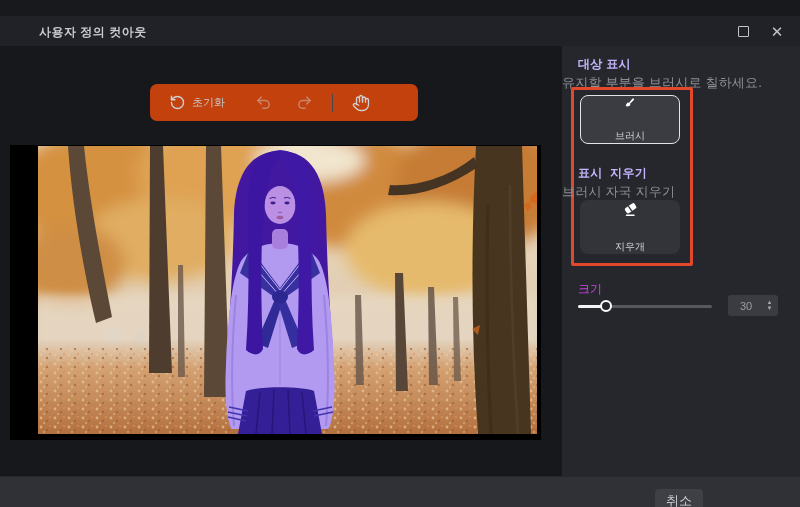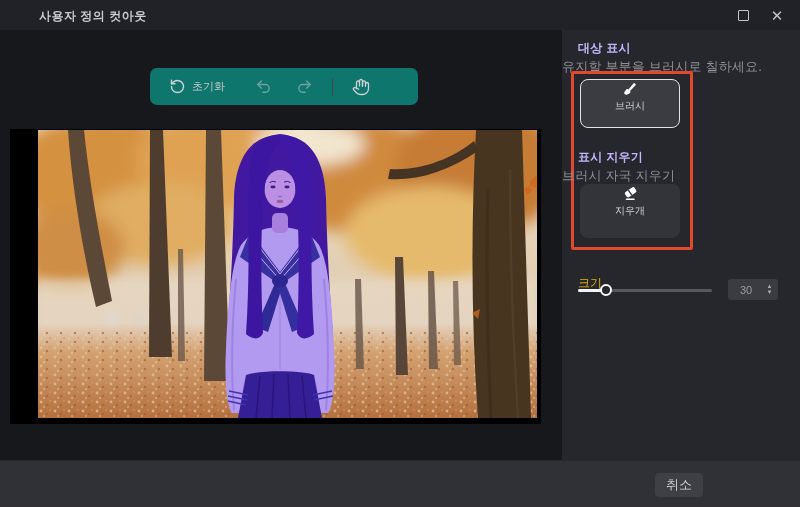--- a/index.html
+++ b/index.html
@@ -2,34 +2,34 @@
 <html><head>
 <meta charset="utf-8">
 <style>
   * { margin:0; padding:0; box-sizing:border-box; }
   html,body { width:800px; height:507px; }
   body {
     font-family:"Liberation Sans","DejaVu Sans",sans-serif;
     background:#17191d; overflow:hidden; position:relative;
     -webkit-font-smoothing:antialiased;
   }
-  .window { position:absolute; inset:0; outline:1px solid #44464b; outline-offset:-1px; }
+  .window { position:absolute; inset:0; outline:1px solid #44464b; outline-offset:-1px;margin-top:16px; }
 
   
   .titlebar { position:absolute; left:0; top:0; width:800px; height:30px; background:#202227; }
   .title { position:absolute; left:39px; top:8px; font-size:12px; font-weight:bold; color:#c9cbce; letter-spacing:.5px; }
   .winbtn { position:absolute; top:0; width:34px; height:30px; display:flex; align-items:center; justify-content:center; color:#c3c5c8; cursor:default; }
   .btn-max { right:40px; }
   .btn-close { right:6px; font-size:15px; line-height:1; }
   .max-glyph { width:11px; height:11px; border:1.5px solid #c3c5c8; border-radius:1px; }
 
   
   .canvas-area { position:absolute; left:0; top:30px; width:562px; height:430px; background:#16181c; }
 
-  .toolbar { position:absolute; left:150px; top:38px; width:268px; height:37px; background:#0f766e; border-radius:7px;
+  .toolbar { position:absolute; left:150px; top:38px; width:268px; height:37px; background:#c2410c; border-radius:7px;
              display:flex; align-items:center; padding:0 14px; gap:6px; }
   .tool { display:flex; align-items:center; gap:6px; color:#c6c8cb; font-size:11px; padding:4px 5px; border-radius:4px; }
   .tool svg { display:block; }
   .tool.disabled { opacity:.48; }
   .tb-divider { width:1px; height:18px; background:#45474c; margin:0 8px; }
 
   .photo-frame { position:absolute; left:10px; top:99px; width:531px; height:295px; background:#000; }
   .photo-frame svg { display:block; }
 
   .auto-detect-wrap { position:absolute; left:238px; top:395px; width:87px; height:38px; }
@@ -37,30 +37,30 @@
   .auto-annot { left:0; top:0; width:87px; height:38px; }
   .auto-detect-btn { position:absolute; left:10px; top:8px; width:66px; height:22px; background:transparent;
       border:1px solid #7e57e0; border-radius:11px; color:#a585f2; font-size:10px; letter-spacing:1px;
       display:flex; align-items:center; justify-content:center; }
 
   
   .panel { position:absolute; left:562px; top:30px; width:238px; height:430px; background:#25272c; }
   .p-head { position:absolute; left:16px; font-size:12px; font-weight:bold; color:#c4b5fd; letter-spacing:.3px; }
   .p-sub  { position:absolute; left:0; font-size:13px; color:#8e9094; letter-spacing:.2px; }
   .head-target { top:10px; }  .sub-target { top:28px; }
-  .head-erase  { top:119px; } .sub-erase  { top:137px; }
+  .head-erase  { top:119px;font-family:Liberation Mono, monospace; } .sub-erase  { top:137px; }
 
   .panel-annot { left:9px; top:41px; width:122px; height:179px; }
 
   .tool-card { position:absolute; left:18px; width:100px; border-radius:8px; background:#323439;
-      display:flex; flex-direction:column; align-items:center; justify-content:flex-start; gap:1px; color:#d2d4d7; font-size:10px; }
+      display:flex; flex-direction:column; align-items:center; justify-content:space-between; gap:20px; color:#d2d4d7; font-size:10px; }
   .card-brush { top:49px; height:49px; background:#3a3c42; border:1.5px solid #e2e4e7; }
   .card-eraser { top:154px; height:54px; }
 
-  .size-label { position:absolute; left:16px; top:245px; font-size:12px; color:#eab308; }
+  .size-label { position:absolute; left:16px; top:235px; font-size:12px; color:#d946ef; }
   .slider { position:absolute; left:16px; top:252px; width:134px; height:16px; }
   .slider .track { position:absolute; left:0; top:7px; width:134px; height:3px; background:#56585d; border-radius:2px; }
   .slider .fill  { position:absolute; left:0; top:7px; width:28px; height:3px; background:#f2f3f4; border-radius:2px; }
   .slider .knob  { position:absolute; left:22px; top:2px; width:12px; height:12px; border-radius:50%;
                    border:2.5px solid #fff; background:#25272c; }
   .spinbox { position:absolute; left:166px; top:249px; width:50px; height:21px; background:#3a3c41; border-radius:3px;
              display:flex; align-items:center; }
   .spin-val { flex:1; text-align:center; font-size:11px; color:#9b9da1; }
   .spin-arrows { width:14px; display:flex; flex-direction:column; align-items:center; gap:1px; padding-right:3px; }
   .spin-arrows span { font-size:6px; line-height:5px; color:#a8aaae; }

